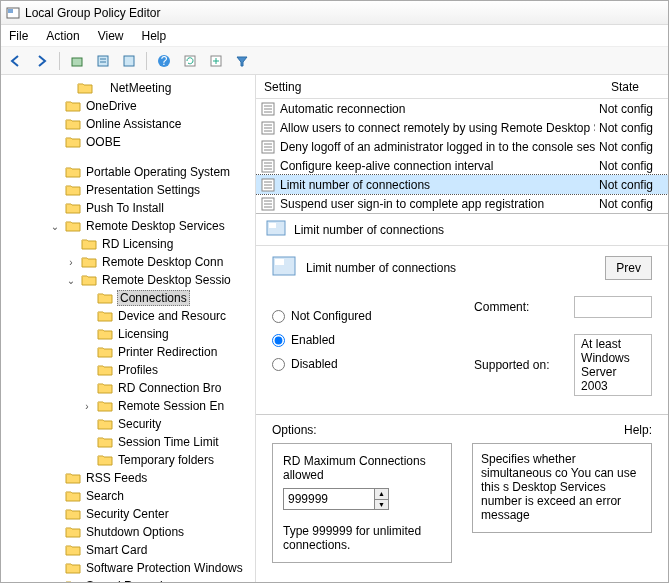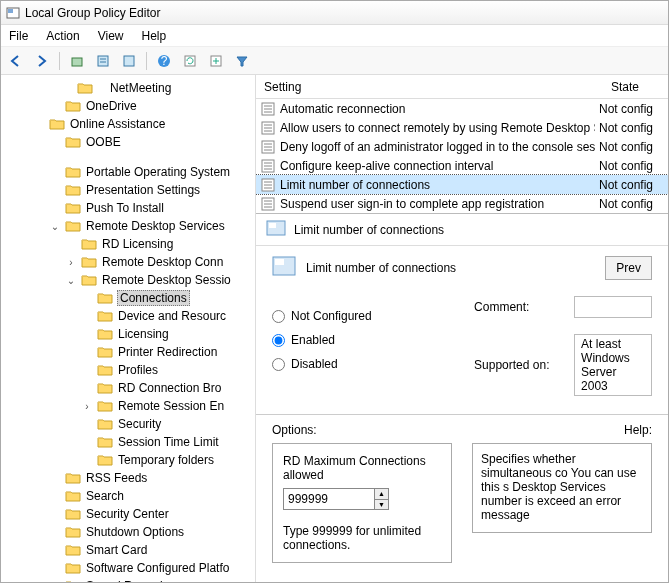--- a/index.html
+++ b/index.html
@@ -138,21 +138,21 @@
         <span class="label">NetMeeting</span>
       </div>
       <div class="tree-row" style="padding-left: 48px;">
         <span class="expander"></span>
         <span class="folder-icon"><svg viewBox="0 0 16 14">
             <path d="M1 3 L6 3 L7 4 L15 4 L15 12 L1 12 Z" fill="#ffd96b" stroke="#c9a22a"></path>
             <path d="M1 3 L6 3 L7 4 L1 4 Z" fill="#e8c055"></path>
           </svg></span>
         <span class="label">OneDrive</span>
       </div>
-      <div class="tree-row" style="padding-left: 32px;">
+      <div class="tree-row" style="padding-left: 48px;">
         <span class="expander"></span>
         <span class="folder-icon"><svg viewBox="0 0 16 14">
             <path d="M1 3 L6 3 L7 4 L15 4 L15 12 L1 12 Z" fill="#ffd96b" stroke="#c9a22a"></path>
             <path d="M1 3 L6 3 L7 4 L1 4 Z" fill="#e8c055"></path>
           </svg></span>
         <span class="label">Online Assistance</span>
       </div>
       <div class="tree-row" style="padding-left: 48px;">
         <span class="expander"></span>
         <span class="folder-icon"><svg viewBox="0 0 16 14">
@@ -336,21 +336,21 @@
             <path d="M1 3 L6 3 L7 4 L1 4 Z" fill="#e8c055"></path>
           </svg></span>
         <span class="label">Smart Card</span>
       </div>
       <div class="tree-row" style="padding-left: 48px;">
         <span class="expander"></span>
         <span class="folder-icon"><svg viewBox="0 0 16 14">
             <path d="M1 3 L6 3 L7 4 L15 4 L15 12 L1 12 Z" fill="#ffd96b" stroke="#c9a22a"></path>
             <path d="M1 3 L6 3 L7 4 L1 4 Z" fill="#e8c055"></path>
           </svg></span>
-        <span class="label">Software Configured Platfo</span>
+        <span class="label">Software Protection Windows</span>
       </div>
       <div class="tree-row" style="padding-left: 48px;">
         <span class="expander"></span>
         <span class="folder-icon"><svg viewBox="0 0 16 14">
             <path d="M1 3 L6 3 L7 4 L15 4 L15 12 L1 12 Z" fill="#ffd96b" stroke="#c9a22a"></path>
             <path d="M1 3 L6 3 L7 4 L1 4 Z" fill="#e8c055"></path>
           </svg></span>
         <span class="label">Sound Recorder</span>
       </div>
     </div>

